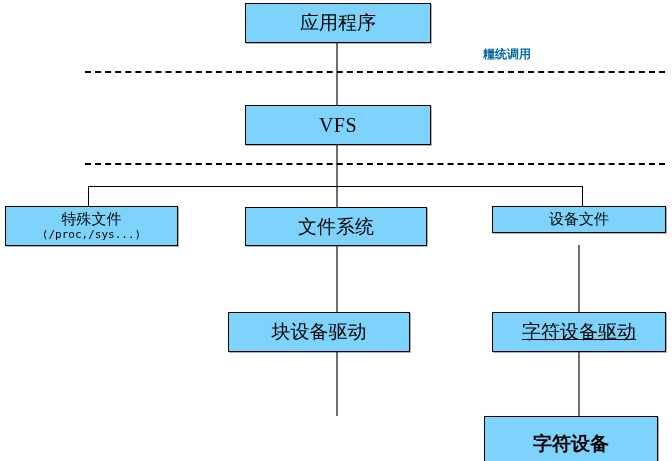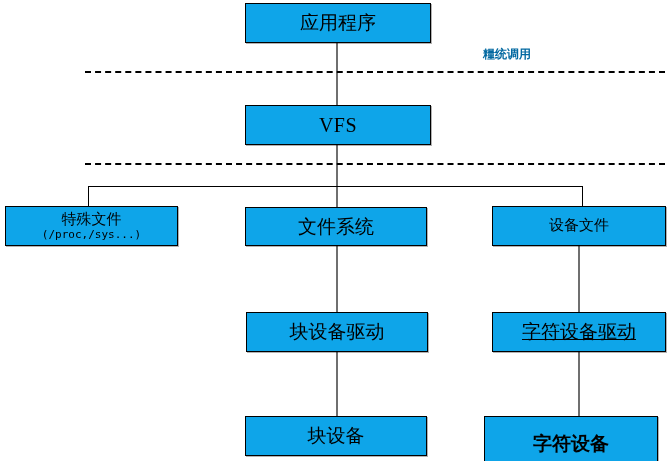--- a/index.html
+++ b/index.html
@@ -15,21 +15,21 @@
   }
   #diagram {
     position: relative;
     width: 672px;
     height: 461px;
   }
   .node {
     position: absolute;
     box-sizing: border-box;
     border: 1px solid #000000;
-    background: #0ea5e9;
+    background: #7dd3fc;
     display: flex;
     flex-direction: column;
     align-items: center;
     justify-content: center;
     line-height: 1.15;
     z-index: 3;
     box-shadow: 1px 1px 0 rgba(0,0,0,0.30);
   }
   .node .main {
     font-size: 19px;
@@ -130,33 +130,30 @@
 
   <div class="node" style="left:245px; top:207px; width:182px; height:39px;">
     <span class="main">文件系统</span>
   </div>
 
   <div class="node two-line" style="left:5px; top:206px; width:173px; height:40px;">
     <span class="main">特殊文件</span>
     <span class="sub">(/proc,/sys...)</span>
   </div>
 
-  <div class="node two-line" style="left:492px; top:206px; width:174px; height:40px;align-items:center;">
+  <div class="node two-line" style="left:492px; top:206px; width:174px; height:27px;align-items:center;">
     <span class="main">设备文件</span>
   </div>
 
-  <div class="node" style="left:246px; top:312px; width:182px; height:40px;">
+  <div class="node" style="left:228px; top:312px; width:182px; height:40px;">
     <span class="main">块设备驱动</span>
   </div>
 
   <div class="node" style="left:492px; top:312px; width:174px; height:40px;text-decoration:underline;">
     <span class="main">字符设备驱动</span>
   </div>
 
-  <div class="node" style="left:245px; top:416px; width:182px; height:40px;">
-    <span class="main">块设备</span>
-  </div>
 
   <div class="node" style="left:484px; top:416px; width:174px; height:56px;font-weight:bold;">
     <span class="main">字符设备</span>
   </div>
 
 </div>
 
 </body></html>

